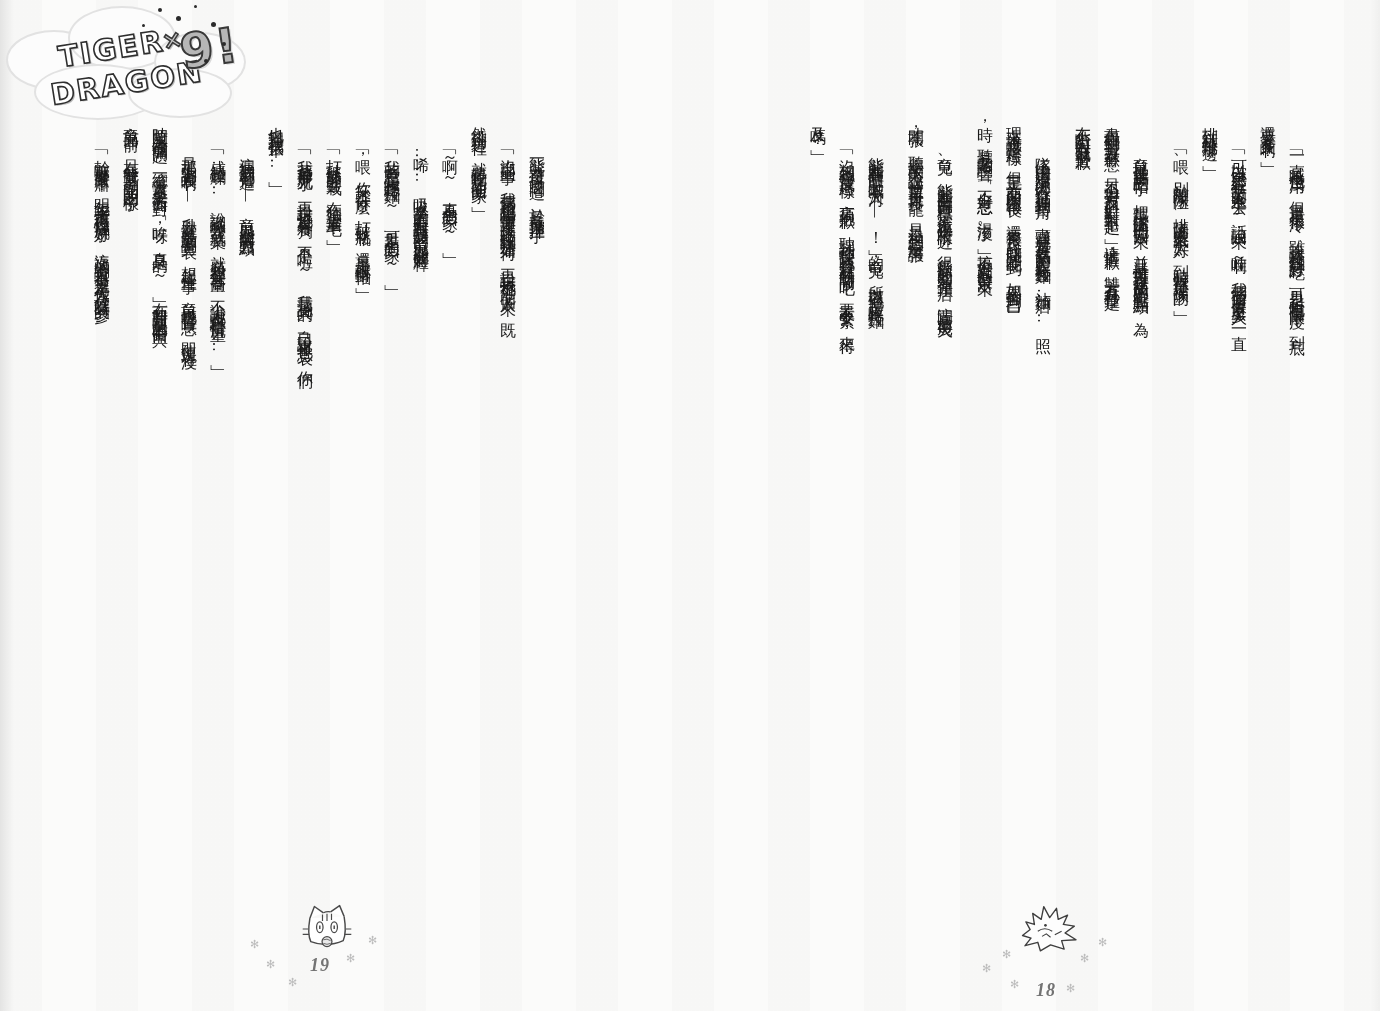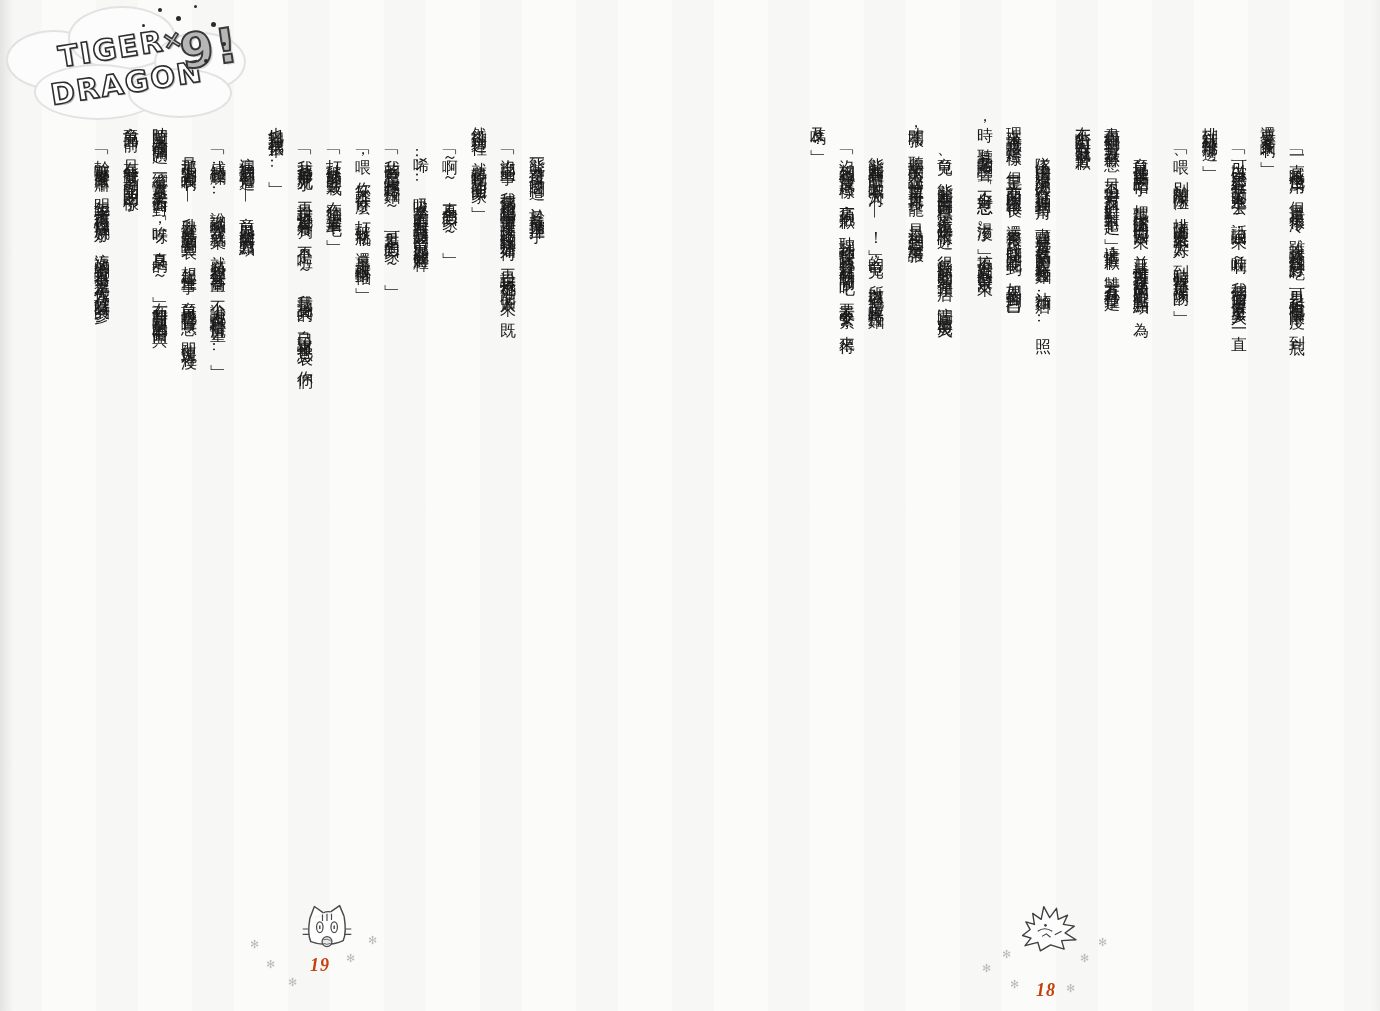--- a/index.html
+++ b/index.html
@@ -39,21 +39,21 @@
   }
   .page-text-right{right:75px;}
   .page-text-left{left:94px;}
   .col{writing-mode:vertical-rl;text-orientation:mixed;white-space:nowrap;}
   .col.indent{padding-top:30px;}
   .col.gap{margin-right:11px;}
 
   
   .pagenum{
     position:absolute;font-style:italic;font-weight:bold;font-size:18px;
-    color:#c2410c;letter-spacing:1px;
+    color:#737373;letter-spacing:1px;
   }
   .pagenum-left{left:310px;top:955px;}
   .pagenum-right{left:1036px;top:955px;margin-top:25px;}
   .sparkle{position:absolute;color:#bcbcbc;font-size:11px;}
   .mascot{position:absolute;}
 </style>
 </head>
 <body>
 
 <div class="scan-texture"></div>

